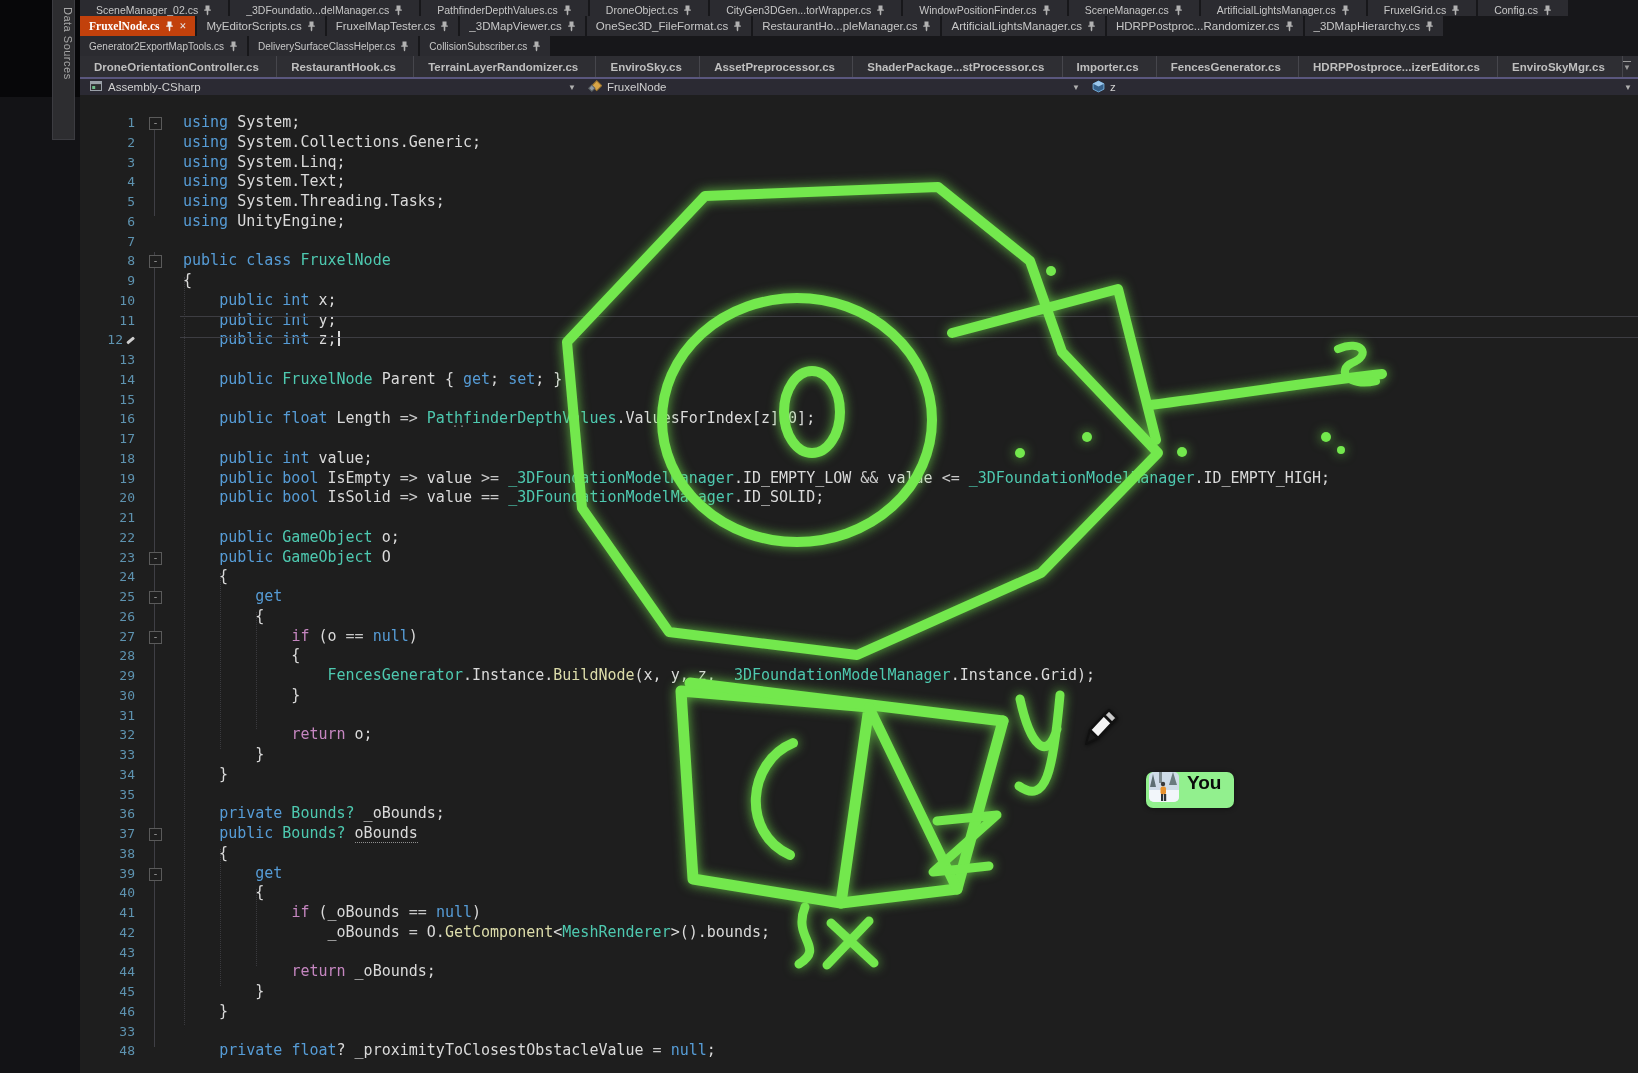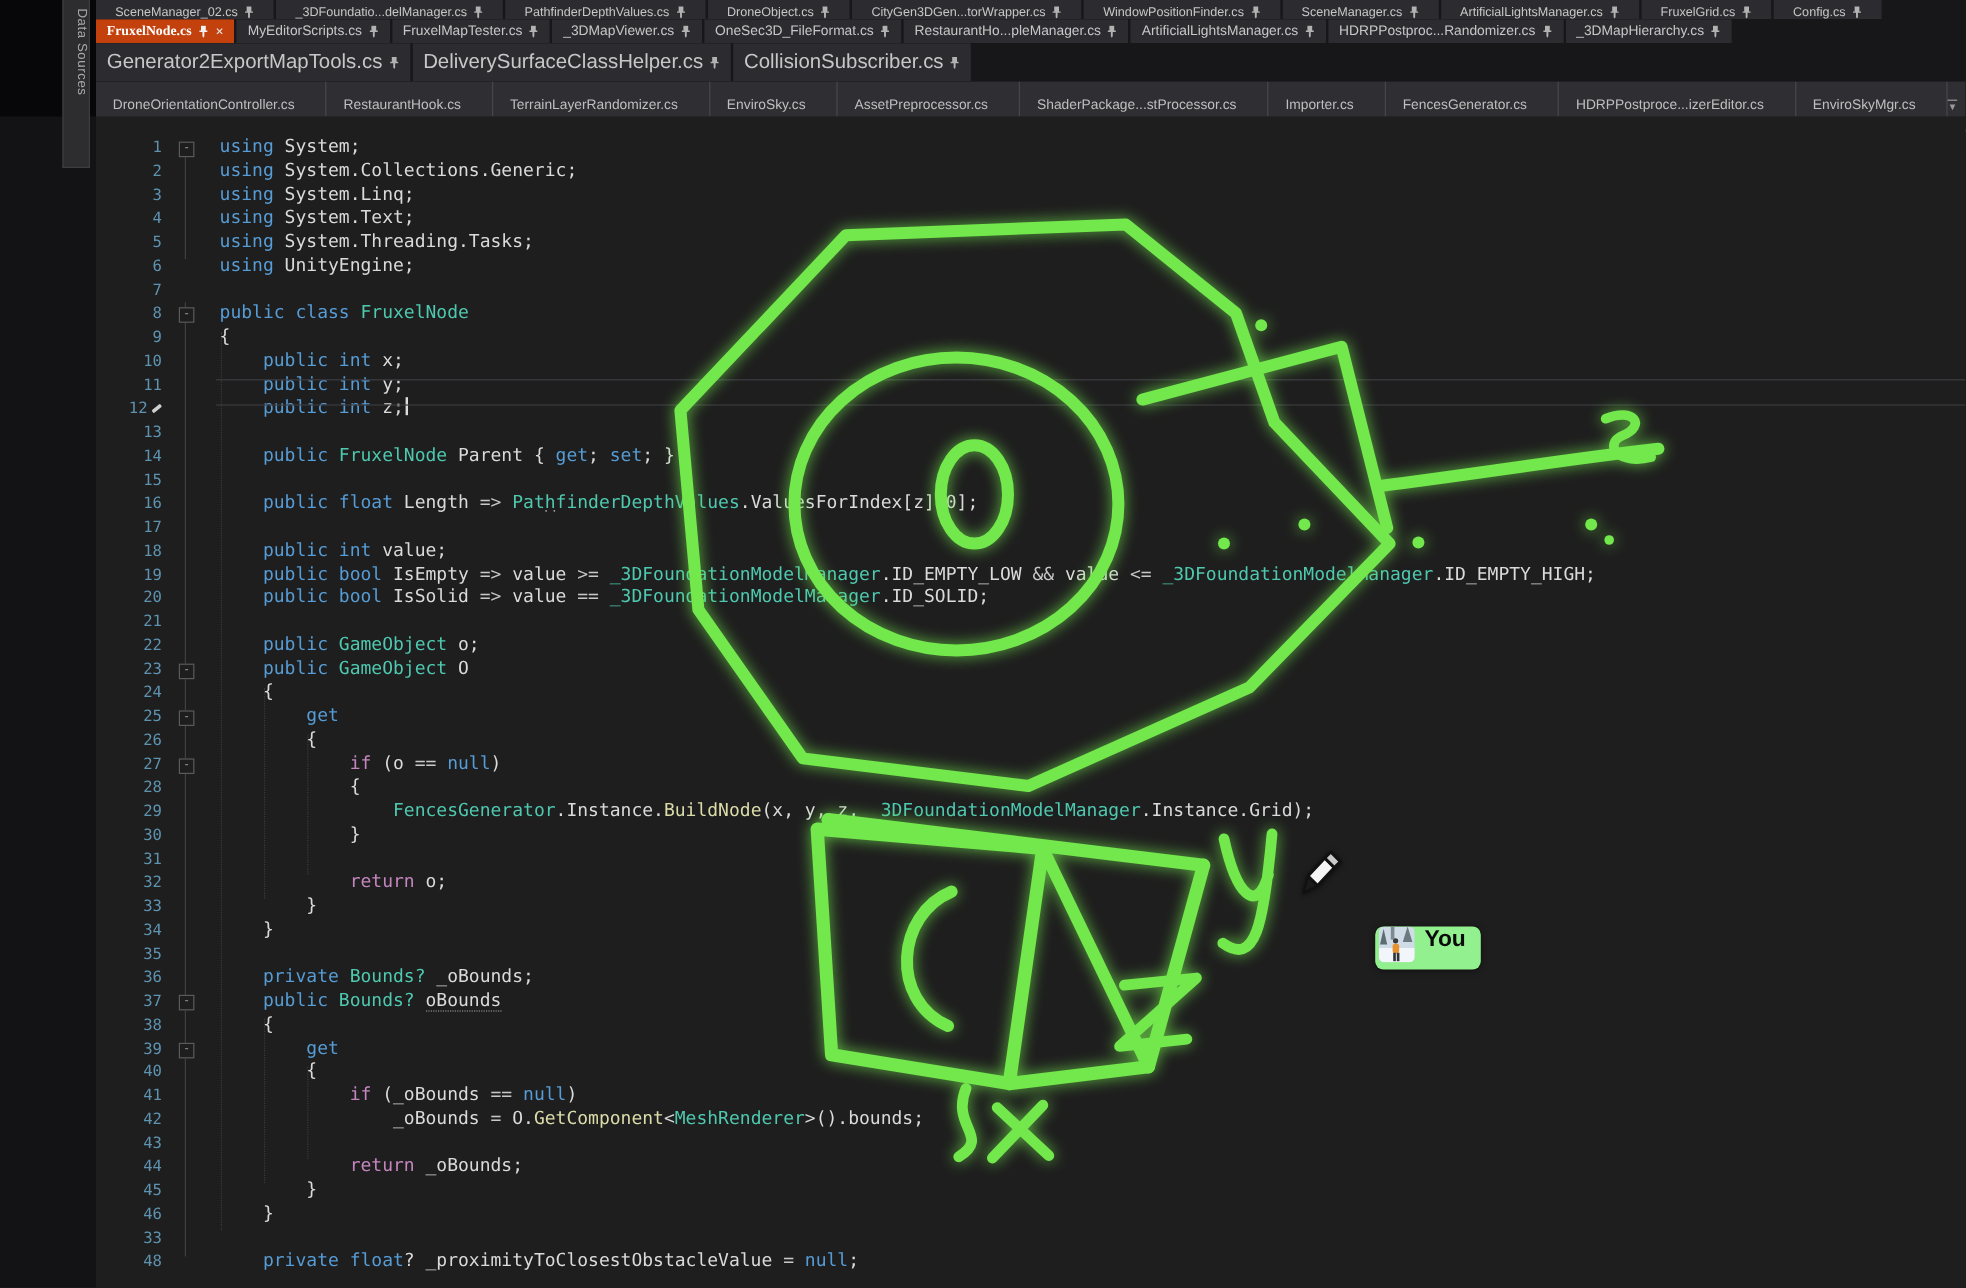--- a/index.html
+++ b/index.html
@@ -13,22 +13,22 @@
         border:1px solid #3c3c41;border-top:none;color:#a8a8a8;font-size:11px;
         writing-mode:vertical-rl;padding-top:7px;text-align:left;letter-spacing:.5px;}
 
   
   .main{position:absolute;left:80px;top:0;width:1558px;height:100%;}
 
   
   .tabrow{display:flex;align-items:stretch;background:#17171a;overflow:hidden;}
   .tabrow.r1{height:16px;font-size:10.5px;}
   .tabrow.r2{height:20px;font-size:11.5px;}
-  .tabrow.r3{height:32px;font-size:17px;}
-  .tabrow.r4{height:40px;font-size:11.5px;background:#2e2e33;}
+  .tabrow.r3{height:20px;font-size:10px;}
+  .tabrow.r4{height:21px;font-size:11.5px;background:#2e2e33;font-weight:bold;}
   .tab{display:flex;align-items:center;gap:5px;padding:0 9px;background:#2b2b30;
        margin-right:2px;color:#c7c7c7;white-space:nowrap;cursor:default;}
   .r1 .tab{padding:0 16px;align-items:flex-end;}
   .tab.active{background:#c2410c;color:#ffffff;font-weight:bold;font-family:Liberation Serif, serif;}
   .r4 .tab{background:transparent;border-right:1px solid #46464c;margin-right:0;
            padding:0 14px;flex:1 1 auto;color:#bfbfbf;}
   .pin-icon{display:inline-flex;align-items:center;}
   .pin-icon svg path{fill:#b2b2b2;}
   .tab.active .pin-icon svg path{fill:#f2f2f2;}
   .close{font-size:12px;color:#e6e6e6;margin-left:1px;line-height:1;}

